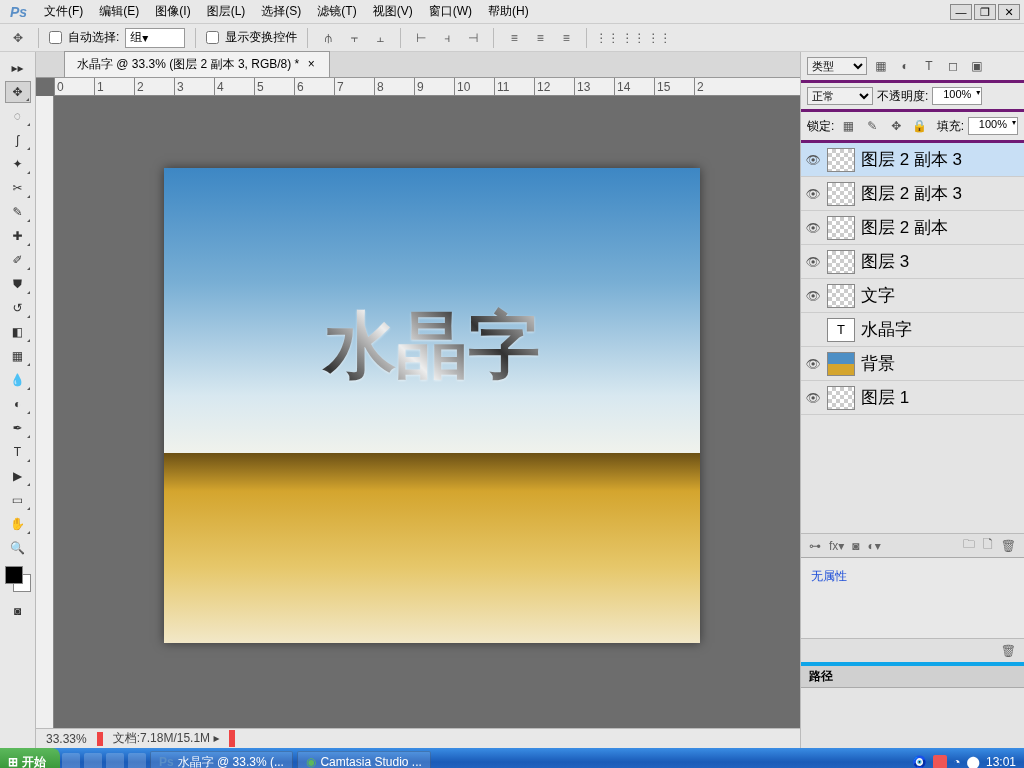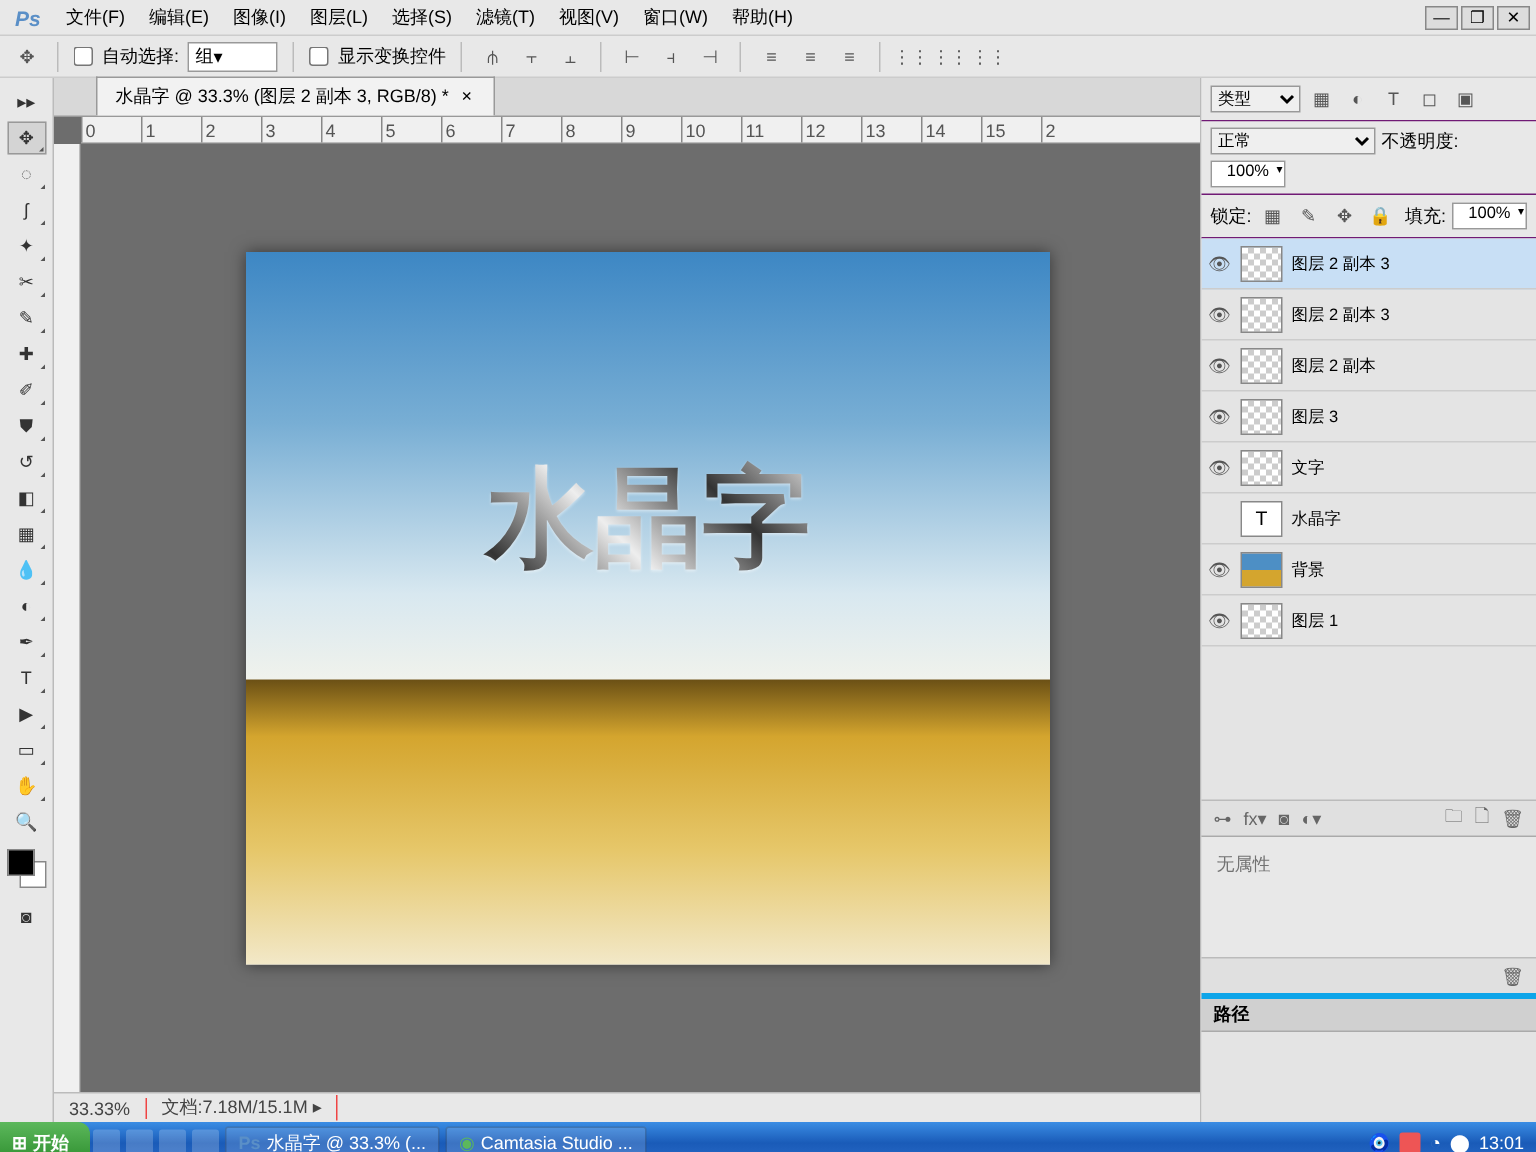--- a/index.html
+++ b/index.html
@@ -27,38 +27,38 @@
 .tab-close { width: 12px; height: 12px; line-height: 11px; text-align: center; }
 .canvas-wrap { flex: 1; background: #6d6d6d; position: relative; overflow: hidden; }
 .ruler-h { height: 18px; background: #f0f0f0; border-bottom: 1px solid #888; margin-left: 18px; display: flex; align-items: center; font-size: 9px; color: #555; overflow: hidden; }
 .ruler-h span { display: inline-block; width: 40px; border-left: 1px solid #888; padding-left: 2px; height: 18px; line-height: 18px; }
 .ruler-v { width: 18px; position: absolute; left: 0; top: 18px; bottom: 0; background: #f0f0f0; border-right: 1px solid #888; }
 .canvas { position: absolute; left: 128px; top: 90px; width: 536px; height: 475px; background: #fff; box-shadow: 0 0 10px rgba(0,0,0,0.5); }
 .sky { width: 100%; height: 60%; background: linear-gradient(to bottom, #3d87c4 0%, #78aed4 40%, #d8e8f0 80%, #f0f2ec 100%); }
 .ground { width: 100%; height: 40%; background: linear-gradient(to bottom, #6b5015 0%, #d4a52e 20%, #e6c76a 60%, #f2e8c8 100%); }
 .crystal-text { position: absolute; top: 130px; left: 0; right: 0; text-align: center; font-size: 72px; font-weight: bold; font-family: "SimHei", sans-serif; background: linear-gradient(45deg, #333 0%, #eee 15%, #333 30%, #eee 45%, #333 60%, #eee 75%, #333 90%); -webkit-background-clip: text; background-clip: text; color: transparent; filter: drop-shadow(0 1px 1px rgba(255,255,255,0.5)); }
 .status-bar { height: 20px; background: #e8e8e8; border-top: 1px solid #bbb; display: flex; align-items: center; font-size: 11px; color: #444; }
-.status-seg { padding: 0 10px; border-right: 1px solid #ef4444; }
+.status-seg { padding: 0 10px; border-right: 6px solid #ef4444; }
 .panels { width: 224px; background: #e8e8e8; border-left: 1px solid #bbb; display: flex; flex-direction: column; }
 .panel-header { height: 22px; background: #d0d0d0; border-bottom: 1px solid #aaa; display: flex; align-items: center; padding: 0 8px; font-weight: bold; }
-.panel-sub { background: #e8e8e8; padding: 4px 6px; display: flex; align-items: center; gap: 4px; border-bottom: 1px solid #701a75; flex-wrap: wrap; }
+.panel-sub { background: #e8e8e8; padding: 4px 6px; display: flex; align-items: center; gap: 4px; border-bottom: 3px solid #701a75; flex-wrap: wrap; }
 .panel-sub select, .panel-sub input { height: 18px; border: 1px solid #999; font-size: 11px; }
 .pct-box { width: 50px; height: 18px; border: 1px solid #999; background: #fff; text-align: right; padding: 0 10px 0 2px; font-size: 11px; position: relative; }
 .pct-box::after { content: "▾"; position: absolute; right: 1px; font-size: 8px; }
 .layer-list { flex: 1; overflow-y: auto; background: #e4e4e4; }
 .layer-row { height: 34px; display: flex; align-items: center; border-bottom: 1px solid #ccc; padding: 0 4px; gap: 6px; }
 .layer-row.sel { background: #c8dff5; }
 .eye { width: 16px; height: 16px; display: flex; align-items: center; justify-content: center; color: #555; }
 .layer-thumb { width: 28px; height: 24px; border: 1px solid #888; background: repeating-conic-gradient(#ccc 0% 25%, #fff 0% 50%) 0 0/8px 8px; display: flex; align-items: center; justify-content: center; font-size: 13px; }
 .layer-thumb.grad { background: linear-gradient(to bottom, #4d8fc5 50%, #d4a52e 50%); }
-.layer-name { font-size: 11px; }
+.layer-name { font-size: 17px; }
 .panel-footer { height: 24px; background: #e0e0e0; border-top: 1px solid #bbb; display: flex; align-items: center; justify-content: flex-start; gap: 8px; padding: 0 8px; color: #666; font-size: 11px; }
 .panel-footer .spacer { flex: 1; }
 .props-panel { border-top: 1px solid #aaa; }
-.props-body { height: 80px; padding: 10px; background: #e8e8e8; color: #737373; }
+.props-body { height: 80px; padding: 10px; background: #e8e8e8; color: #1d4ed8; }
 .paths-panel { border-top: 4px solid #0ea5e9; }
 .paths-body { height: 60px; background: #e4e4e4; }
 .taskbar { height: 28px; background: linear-gradient(to bottom, #3a8de4 0%, #1a5bb8 50%, #2a6bc8 100%); display: flex; align-items: center; }
 .start-btn { height: 28px; padding: 0 14px 0 8px; background: linear-gradient(to bottom, #5cb85c 0%, #2d8d2d 100%); color: #fff; font-weight: bold; display: flex; align-items: center; gap: 4px; border-radius: 0 8px 8px 0; }
 .task-item { height: 22px; margin: 0 2px; padding: 0 8px; background: rgba(255,255,255,0.15); border: 1px solid rgba(0,0,0,0.2); color: #fff; display: flex; align-items: center; gap: 4px; font-size: 11px; border-radius: 2px; }
 .tray { margin-left: auto; display: flex; align-items: center; gap: 6px; padding: 0 8px; color: #fff; font-size: 11px; }
 .ql-icon { width: 18px; height: 18px; margin: 0 2px; background: rgba(255,255,255,0.2); border-radius: 2px; }
 </style>
 </head>
 <body>
@@ -184,21 +184,21 @@
   <div class="panels">
     <div class="panel-sub">
       <select style="width:60px"><option>类型</option></select>
       <span class="opt-icon">▦</span>
       <span class="opt-icon">◐</span>
       <span class="opt-icon">T</span>
       <span class="opt-icon">◻</span>
       <span class="opt-icon">▣</span>
     </div>
     <div class="panel-sub">
-      <select style="width:110px"><option>正常</option></select>
+      <select style="width:66px"><option>正常</option></select>
       <span>不透明度:</span>
       <div class="pct-box">100%</div>
     </div>
     <div class="panel-sub">
       <span>锁定:</span>
       <span class="opt-icon">▦</span>
       <span class="opt-icon">✎</span>
       <span class="opt-icon">✥</span>
       <span class="opt-icon">🔒</span>
       <span style="margin-left:auto">填充:</span>

